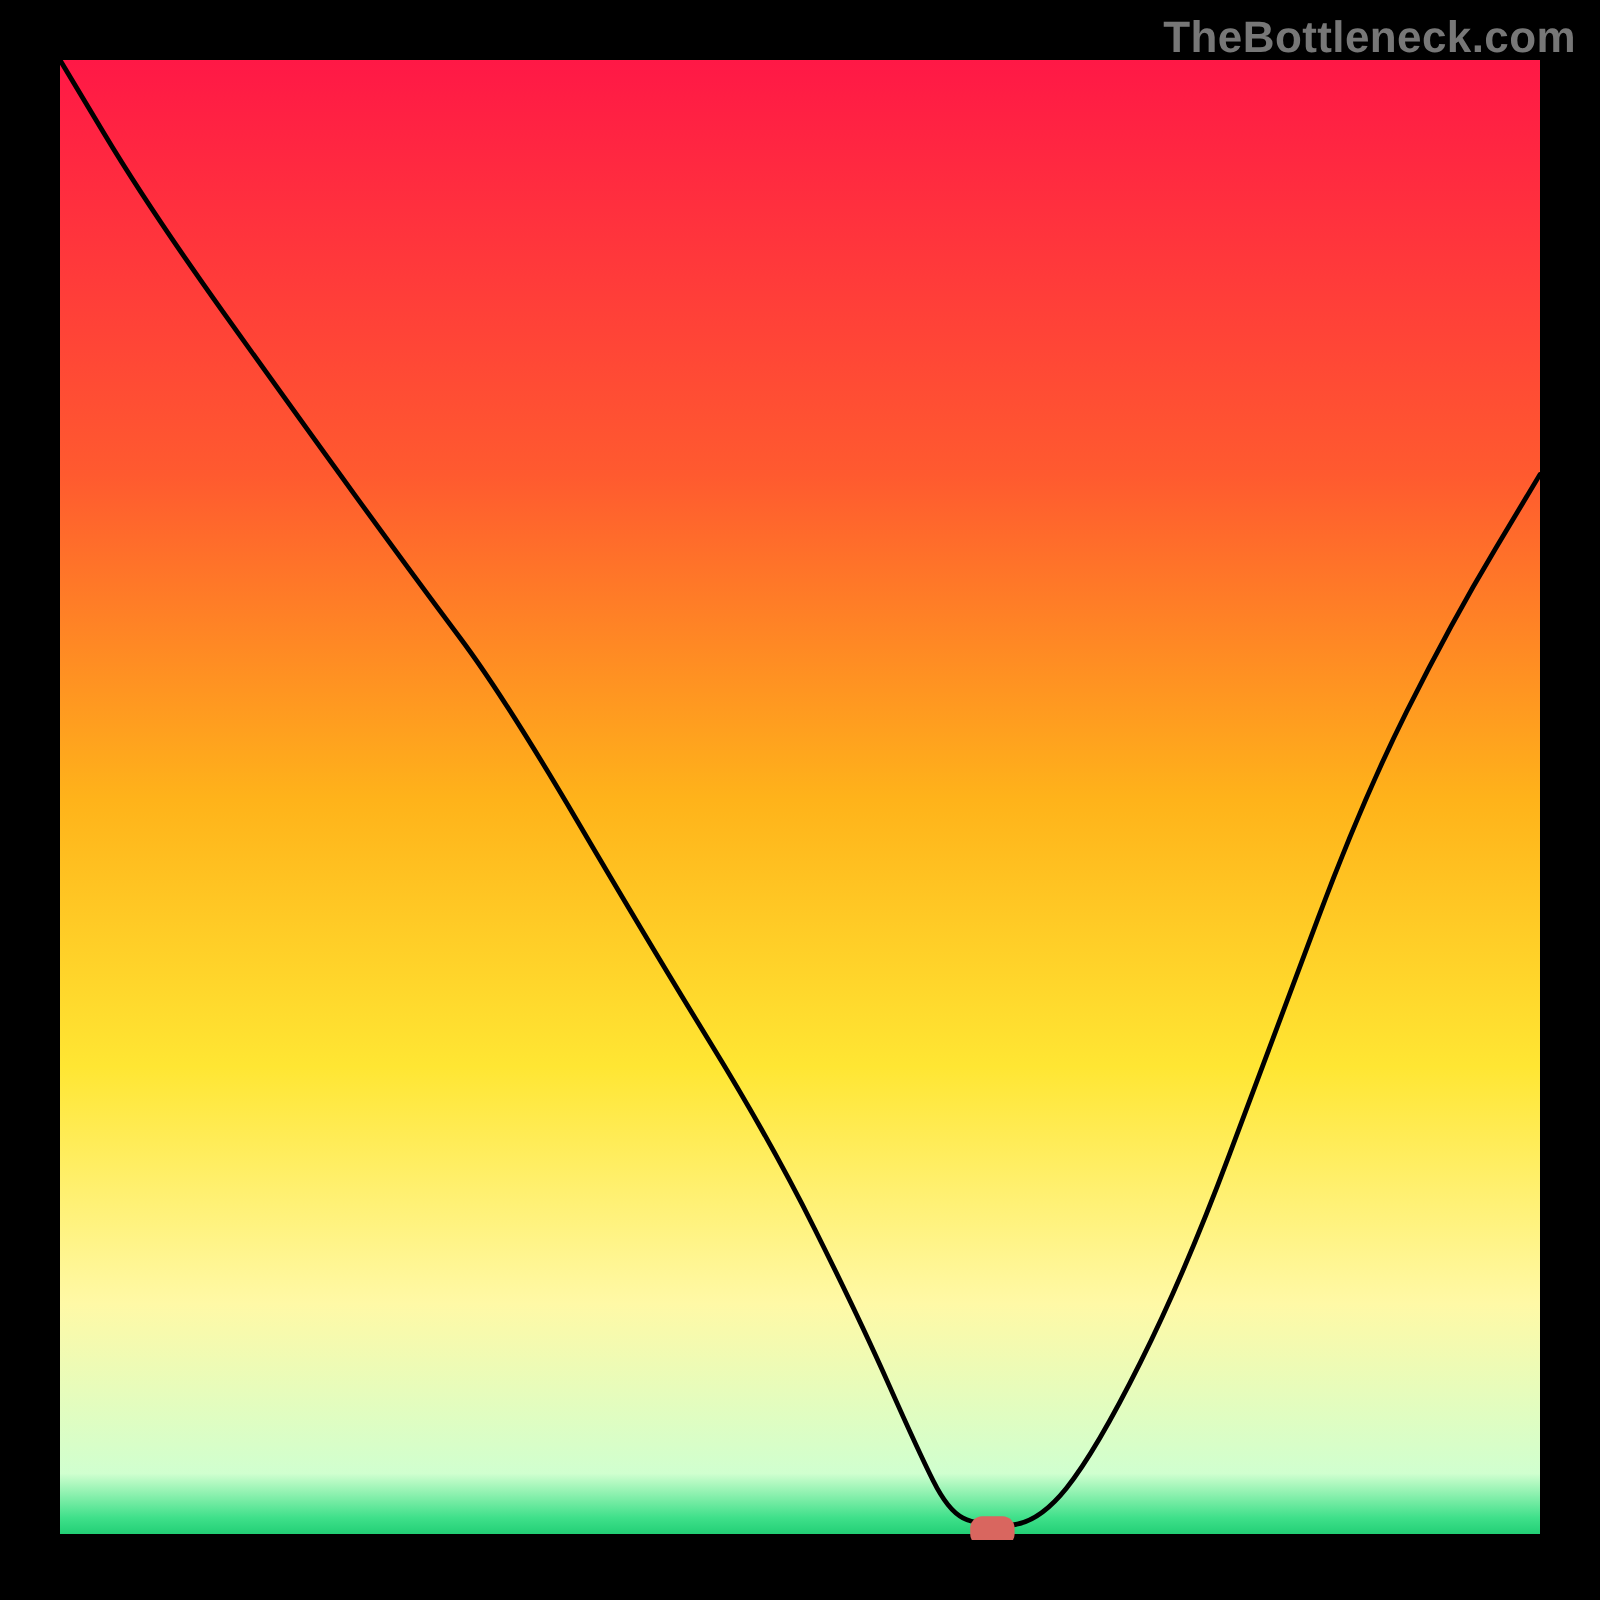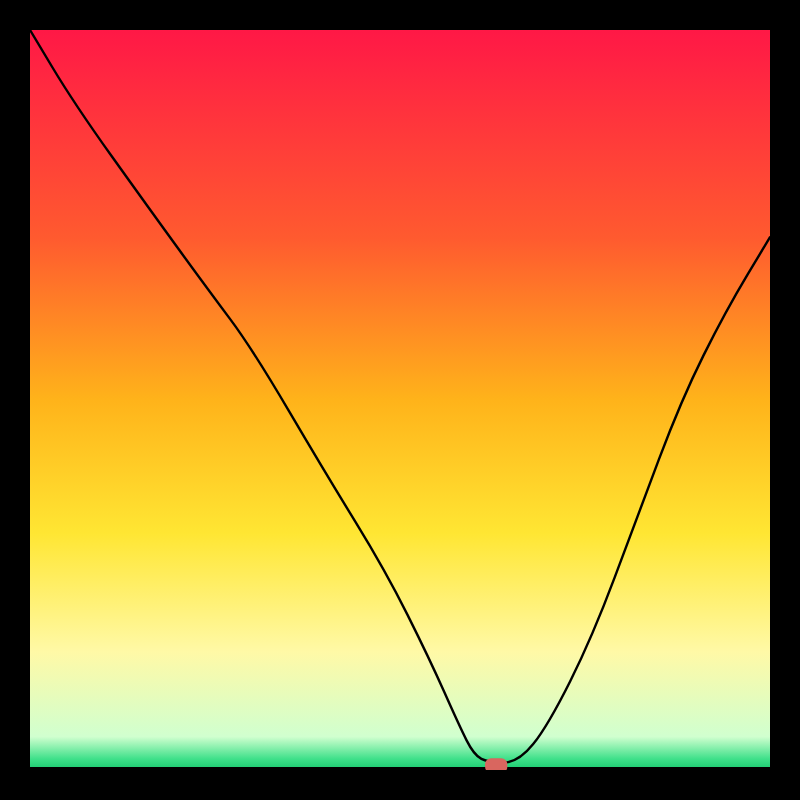--- a/index.html
+++ b/index.html
@@ -34,20 +34,21 @@
     letter-spacing: 0.2px;
     user-select: none;
   }
   svg { display: block; }
 </style>
 </head>
 <body>
 
 <div class="frame">
 
+  <div class="watermark">TheBottleneck.com</div>
 
   <div class="plot-area">
     <svg id="svg" width="740" height="740" viewBox="0 0 740 740">
       <defs>
         <linearGradient id="bg-grad" x1="0" y1="0" x2="0" y2="1">
             <stop offset="0%" stop-color="#ff1846"></stop>
             <stop offset="28.000000000000004%" stop-color="#ff5a2f"></stop>
             <stop offset="50%" stop-color="#ffb31a"></stop>
             <stop offset="68%" stop-color="#ffe633"></stop>
             <stop offset="84%" stop-color="#fff9a6"></stop>

